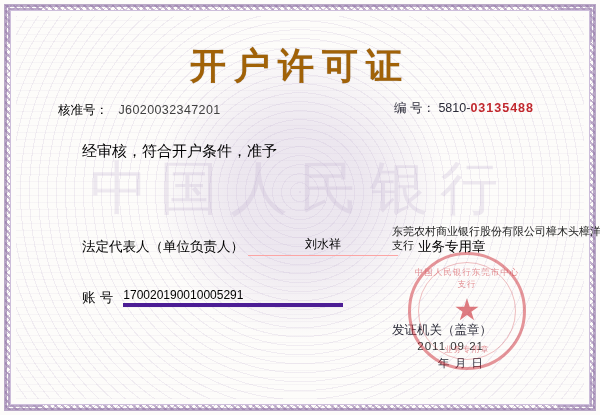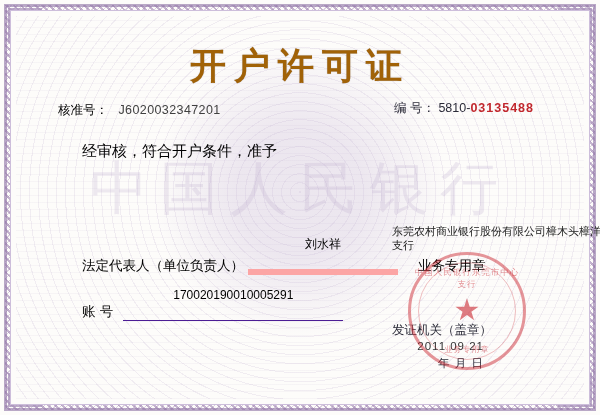--- a/index.html
+++ b/index.html
@@ -176,24 +176,24 @@
     left: 52px;
     top: 214px;
     right: 30px;
     display: flex;
     align-items: flex-end;
     font-size: 13.5px;
   }
   .blank-rep {
     display: inline-block;
     width: 150px;
-    border-bottom: 6px solid #fca5a5;
+    border-bottom: 1px solid #fca5a5;
     text-align: center;
     font-size: 12px;
-    padding-bottom: 16px;
+    padding-bottom: 2px;
     margin: 0 4px;
   }
   .bank-label { margin-left: 16px; font-size: 13.5px; white-space: nowrap; }
   .bank-value {
     position: absolute;
     left: 310px;
     top: -12px;
     width: 210px;
     font-size: 11px;
     line-height: 14px;
@@ -206,25 +206,24 @@
     position: absolute;
     left: 52px;
     top: 266px;
     display: flex;
     align-items: flex-end;
     font-size: 13.5px;
   }
   .blank-acct {
     display: inline-block;
     width: 220px;
-    border-bottom: 1px solid #4c1d95;
+    border-bottom: 4px solid #4c1d95;
     font-size: 12px;
-    padding-bottom: 18px;
+    padding-bottom: 1px;
     margin-left: 10px;
-    text-align: center;
   }
 
   
   .issuer {
     position: absolute;
     right: 78px;
     top: 300px;
     font-size: 12.5px;
     color: #2b2b38;
     white-space: nowrap;

